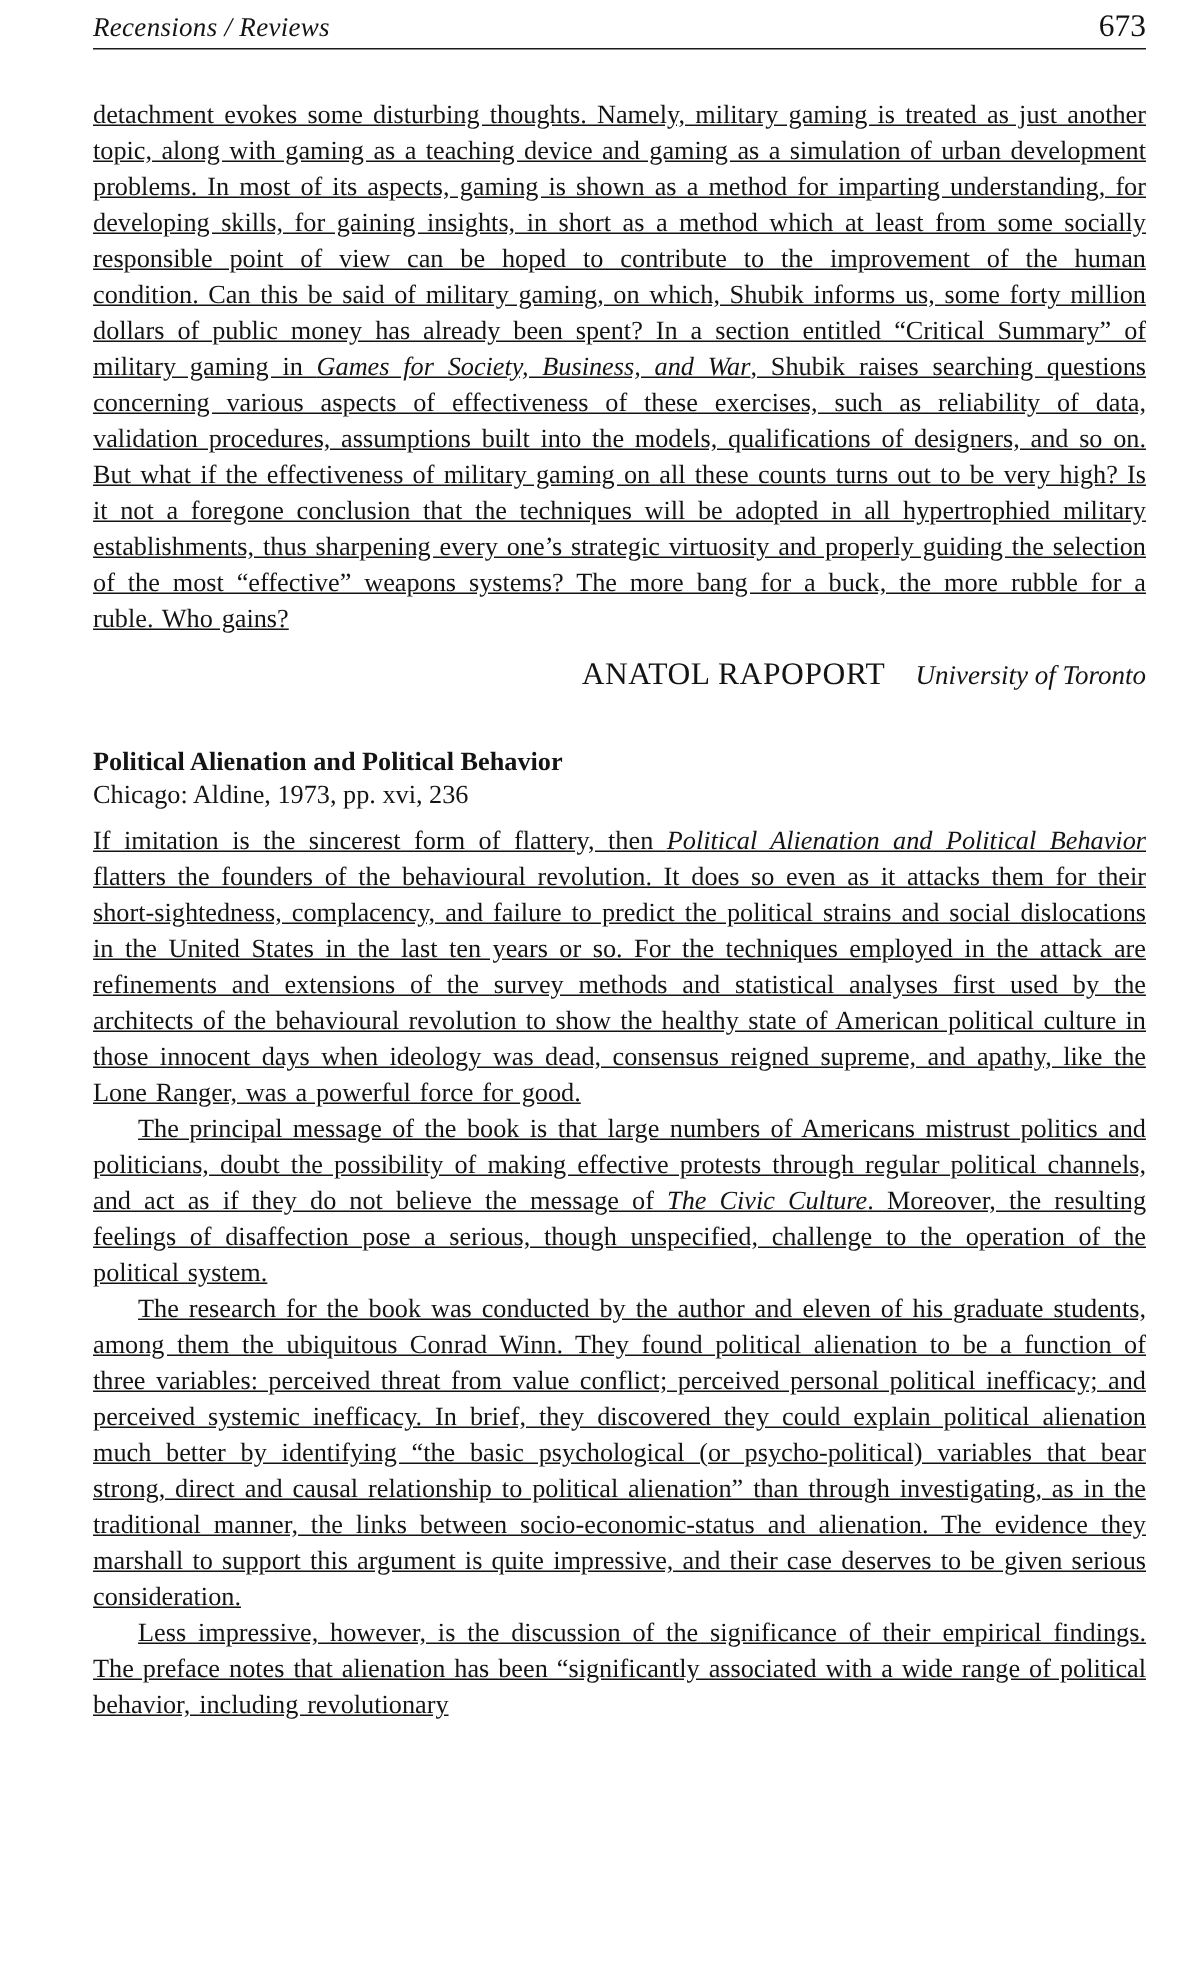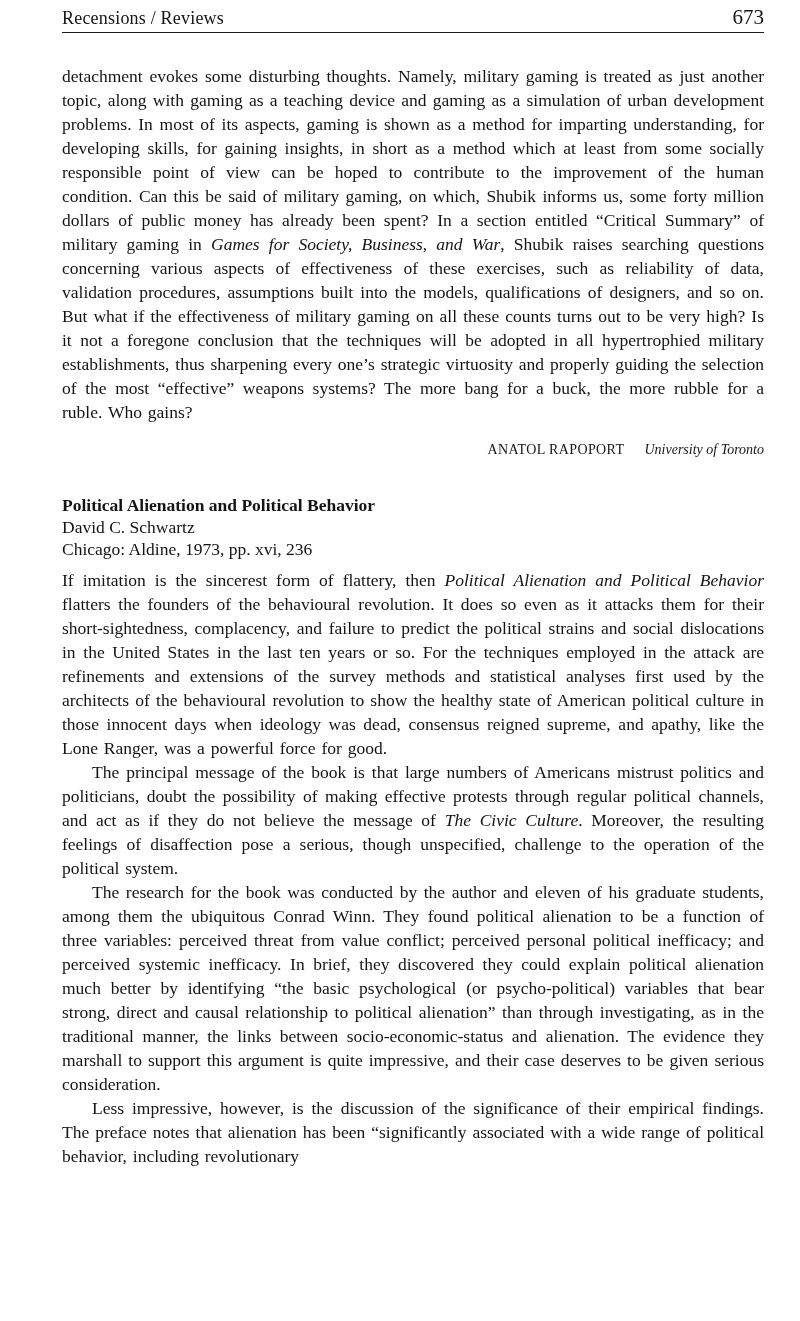--- a/index.html
+++ b/index.html
@@ -20,55 +20,57 @@
     overflow: hidden;
   }
   .page-header {
     display: flex;
     justify-content: space-between;
     align-items: baseline;
     font-size: 18px;
     line-height: 22px;
   }
   .running-title {
+    font-style: italic;
     letter-spacing: 0.2px;
   }
   .page-number {
     font-style: normal;
     font-size: 21px;
   }
   .header-rule {
     border: none;
     border-top: 1.6px solid #1c1c1c;
     margin: 3px 0 0 0;
   }
   .body-copy {
     font-size: 17.5px;
     line-height: 24px;
     text-align: justify;
     word-spacing: 1.5px;
+    text-decoration: underline;
   }
   .continuation-para {
     margin: 31px 0 0 0;
   }
   .italic {
     font-style: italic;
   }
   .signature {
     margin: 13px 0 0 0;
     text-align: right;
     line-height: 24px;
   }
   .reviewer-name {
-    font-size: 14px;
+    font-size: 21px;
     letter-spacing: 0.4px;
   }
   .reviewer-affiliation {
     font-style: italic;
-    font-size: 14px;
+    font-size: 18px;
     margin-left: 20px;
   }
   .book-info {
     margin-top: 32px;
     font-size: 17.5px;
     line-height: 22px;
   }
   .book-info p {
     margin: 0;
   }
@@ -101,21 +103,20 @@
     <p class="body-copy continuation-para"><span>detachment evokes some disturbing thoughts. Namely, military gaming is treated as just another topic, along with gaming as a teaching device and gaming as a simulation of urban development problems. In most of its aspects, gaming is shown as a method for imparting understanding, for developing skills, for gaining insights, in short as a method which at least from some socially responsible point of view can be hoped to contribute to the improvement of the human condition. Can this be said of military gaming, on which, Shubik informs us, some forty million dollars of public money has already been spent? In a section entitled “Critical Summary” of military gaming in </span><span class="italic">Games for Society, Business, and War</span><span>, Shubik raises searching questions concerning various aspects of effectiveness of these exercises, such as reliability of data, validation procedures, assumptions built into the models, qualifications of designers, and so on. But what if the effectiveness of military gaming on all these counts turns out to be very high? Is it not a foregone conclusion that the techniques will be adopted in all hypertrophied military establishments, thus sharpening every one’s strategic virtuosity and properly guiding the selection of the most “effective” weapons systems? The more bang for a buck, the more rubble for a ruble. Who gains?</span></p>
 
     <p class="signature">
       <span class="reviewer-name">ANATOL RAPOPORT</span><span class="reviewer-affiliation">University of Toronto</span>
     </p>
   </section>
 
   <section class="review">
     <div class="book-info">
       <p class="book-title">Political Alienation and Political Behavior</p>
-      <p class="book-author">David C. Schwartz</p>
       <p class="book-publication">Chicago: Aldine, 1973, pp. xvi, 236</p>
     </div>
 
     <div class="review-body body-copy">
         <p class="body-para"><span>If imitation is the sincerest form of flattery, then </span><span class="italic">Political Alienation and Political Behavior</span><span> flatters the founders of the behavioural revolution. It does so even as it attacks them for their short-sightedness, complacency, and failure to predict the political strains and social dislocations in the United States in the last ten years or so. For the techniques employed in the attack are refinements and extensions of the survey methods and statistical analyses first used by the architects of the behavioural revolution to show the healthy state of American political culture in those innocent days when ideology was dead, consensus reigned supreme, and apathy, like the Lone Ranger, was a powerful force for good.</span></p>
         <p class="body-para"><span>The principal message of the book is that large numbers of Americans mistrust politics and politicians, doubt the possibility of making effective protests through regular political channels, and act as if they do not believe the message of </span><span class="italic">The Civic Culture</span><span>. Moreover, the resulting feelings of disaffection pose a serious, though unspecified, challenge to the operation of the political system.</span></p>
         <p class="body-para"><span>The research for the book was conducted by the author and eleven of his graduate students, among them the ubiquitous Conrad Winn. They found political alienation to be a function of three variables: perceived threat from value conflict; perceived personal political inefficacy; and perceived systemic inefficacy. In brief, they discovered they could explain political alienation much better by identifying “the basic psychological (or psycho-political) variables that bear strong, direct and causal relationship to political alienation” than through investigating, as in the traditional manner, the links between socio-economic-status and alienation. The evidence they marshall to support this argument is quite impressive, and their case deserves to be given serious consideration.</span></p>
         <p class="body-para"><span>Less impressive, however, is the discussion of the significance of their empirical findings. The preface notes that alienation has been “significantly associated with a wide range of political behavior, including revolutionary</span></p>
       </div>
   </section>

